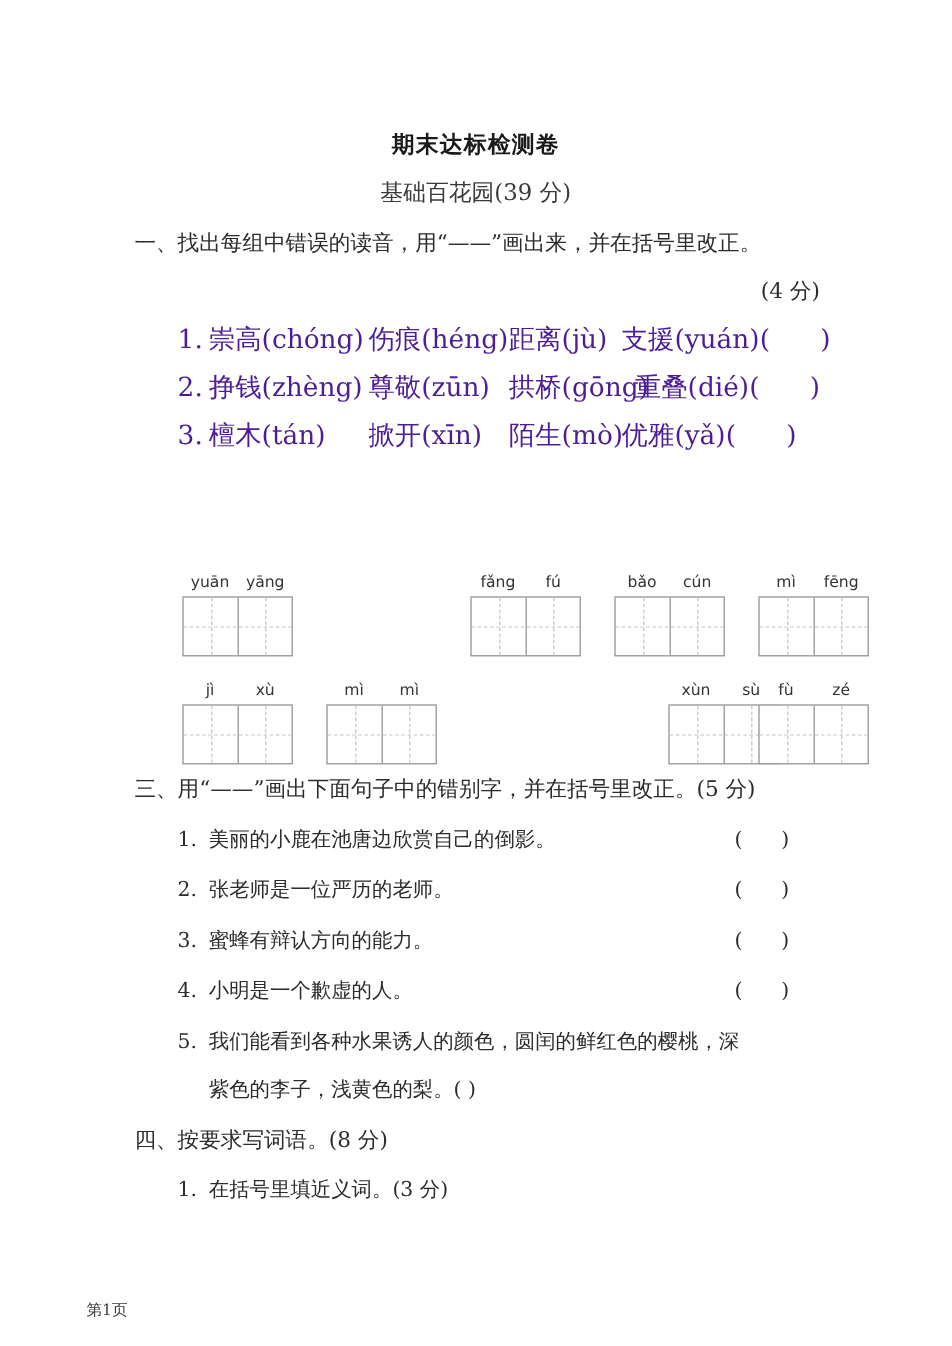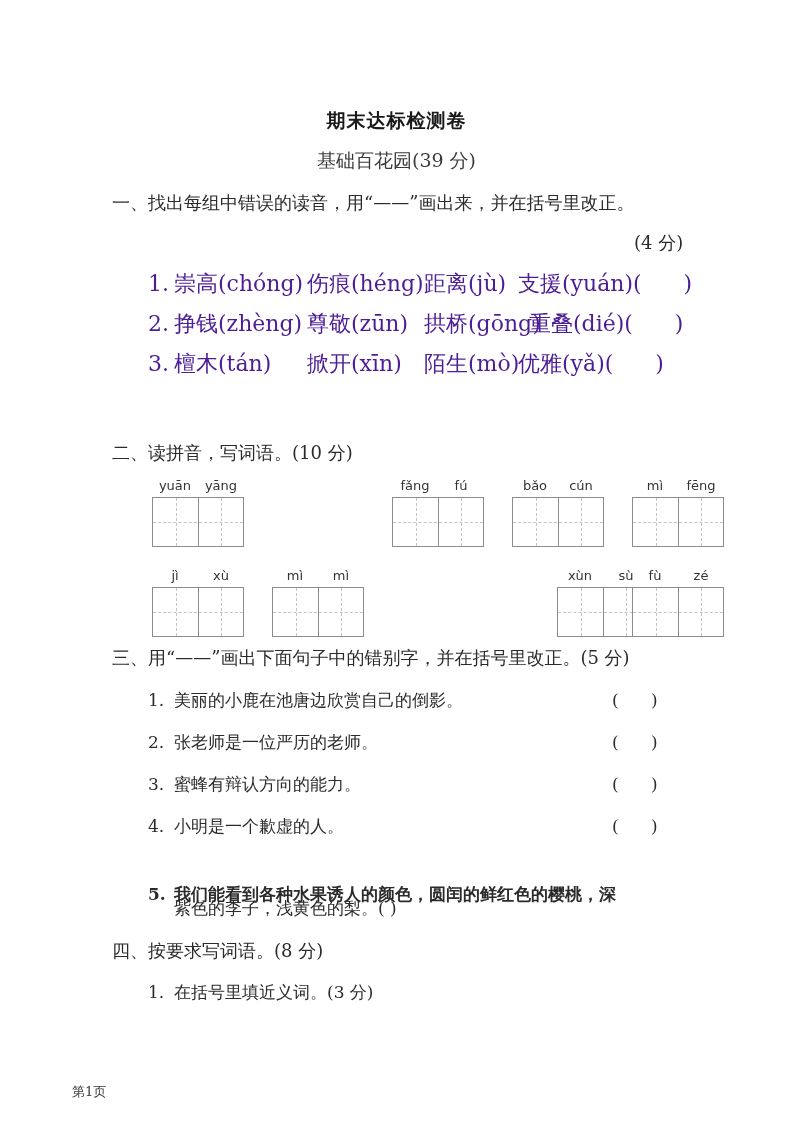--- a/index.html
+++ b/index.html
@@ -177,21 +177,20 @@
 
   <div class="item-row" style="top:312px; left:148px;">
     <span class="item-no">2.</span><span class="word-cell" style="width:133px">挣钱(zhèng)</span><span class="word-cell" style="width:117px">尊敬(zūn)</span><span class="word-cell" style="width:105px">拱桥(gōng)</span><span class="word-cell">重叠(dié)</span><span class="paren-blank">(      )</span>
   </div>
 
   <div class="item-row" style="top:352px; left:148px;">
     <span class="item-no">3.</span><span class="word-cell" style="width:133px">檀木(tán)</span><span class="word-cell" style="width:117px">掀开(xīn)</span><span class="word-cell" style="width:94px">陌生(mò)</span><span class="word-cell">优雅(yǎ)</span><span class="paren-blank">(      )</span>
   </div>
 
 
-  <div class="sec-head" style="top:440px; left:112px;">二、读拼音，写词语。(10 分)</div>
 
   <div class="grid-group" style="top:478px; left:152px;">
     <div class="pinyin-row">
       <span>yuān</span>
         <span>yāng</span>
     </div>
     <div class="tzg">
         <div class="cell"></div>
         <div class="cell"></div>
       </div>
@@ -291,21 +290,21 @@
   <div class="sent-row" style="top:772px; left:148px;">
     <span class="item-no">3.</span><span>蜜蜂有辩认方向的能力。</span>
   </div>
   <div class="sent-paren" style="top:772px; left:612px;">(      )</div>
 
   <div class="sent-row" style="top:814px; left:148px;">
     <span class="item-no">4.</span><span>小明是一个歉虚的人。</span>
   </div>
   <div class="sent-paren" style="top:814px; left:612px;">(      )</div>
 
-  <div class="sent-row" style="top:882px; left:148px;font-weight:bold;">
+  <div class="sent-row" style="top:856px; left:148px;">
     <span class="item-no">5.</span><span>我们能看到各种水果诱人的颜色，圆闰的鲜红色的樱桃，深</span>
   </div>
   <div class="sent-row" style="top:896px; left:174px;">
     <span>紫色的李子，浅黄色的梨。(    )</span>
   </div>
 
   <div class="sec-head" style="top:938px; left:112px;">四、按要求写词语。(8 分)</div>
 
   <div class="sent-row" style="top:980px; left:148px;">
     <span class="item-no">1.</span><span>在括号里填近义词。(3 分)</span>

